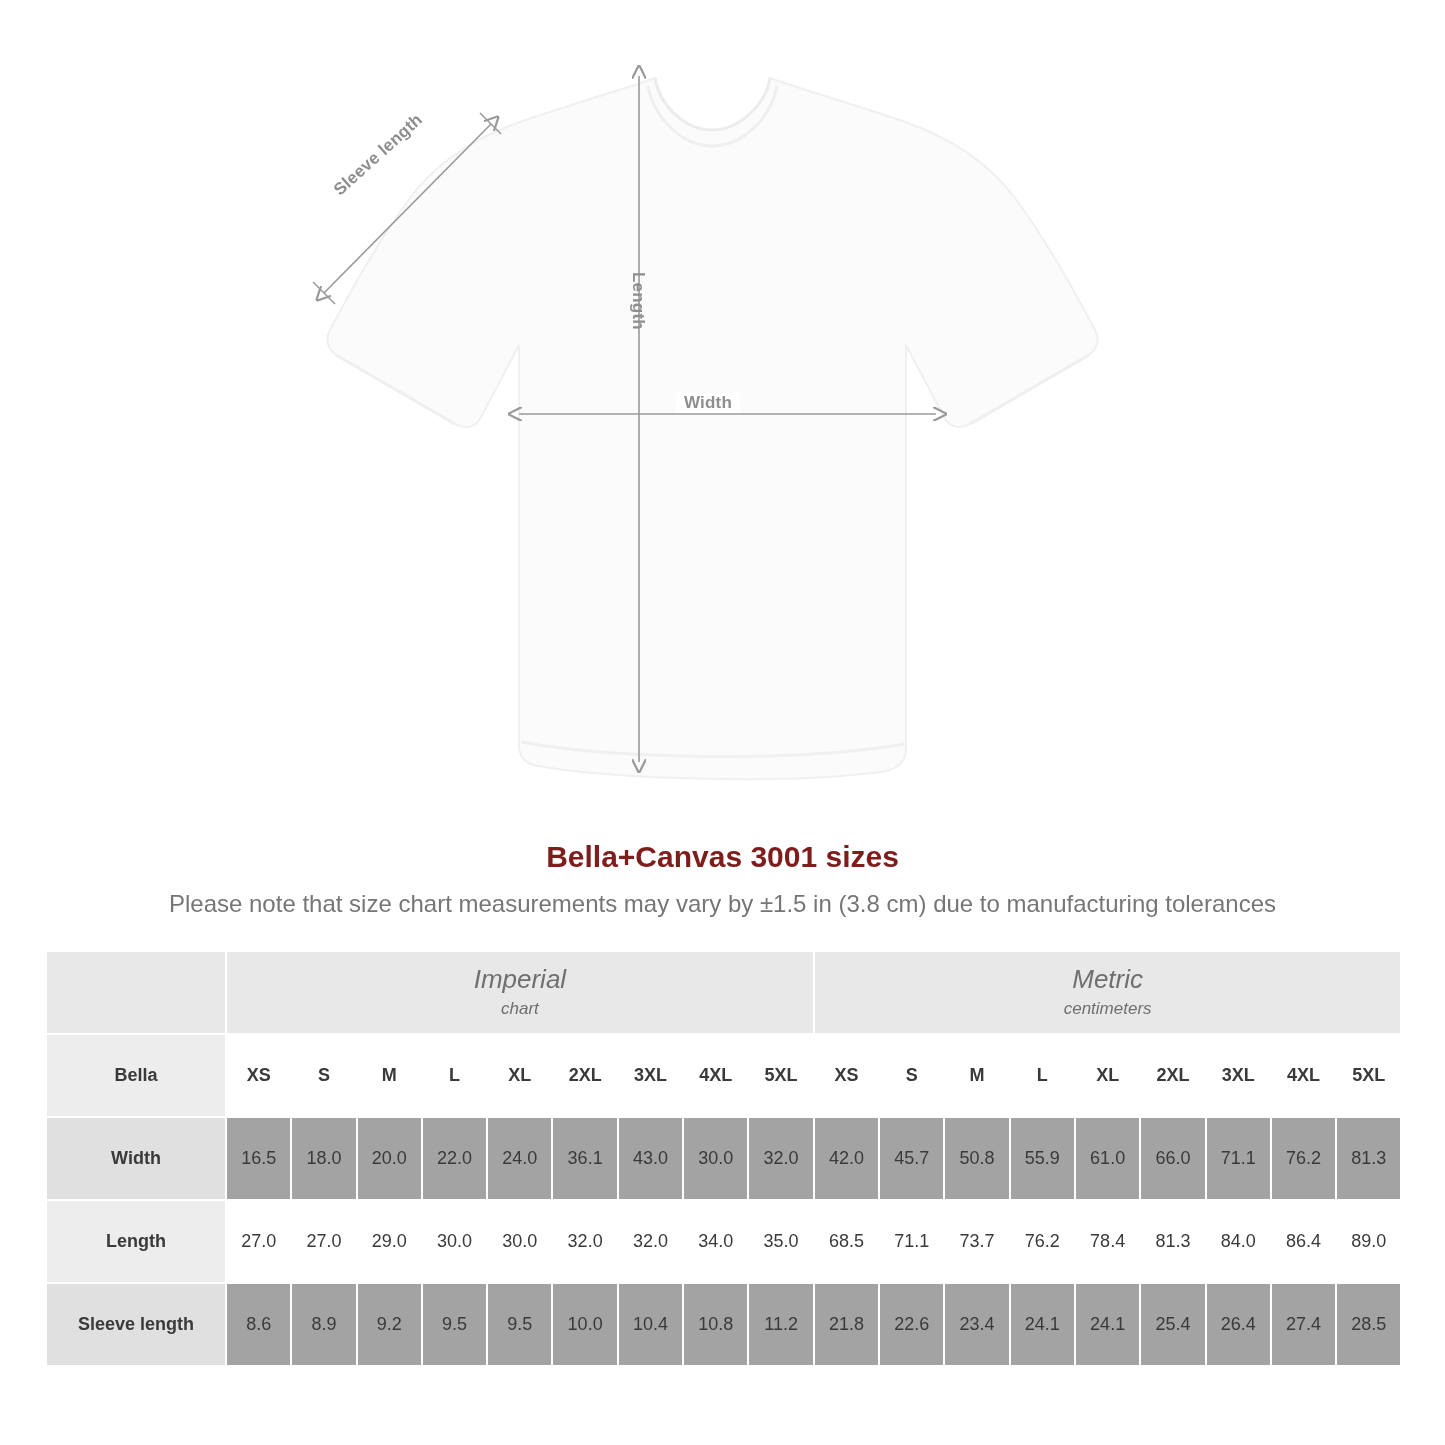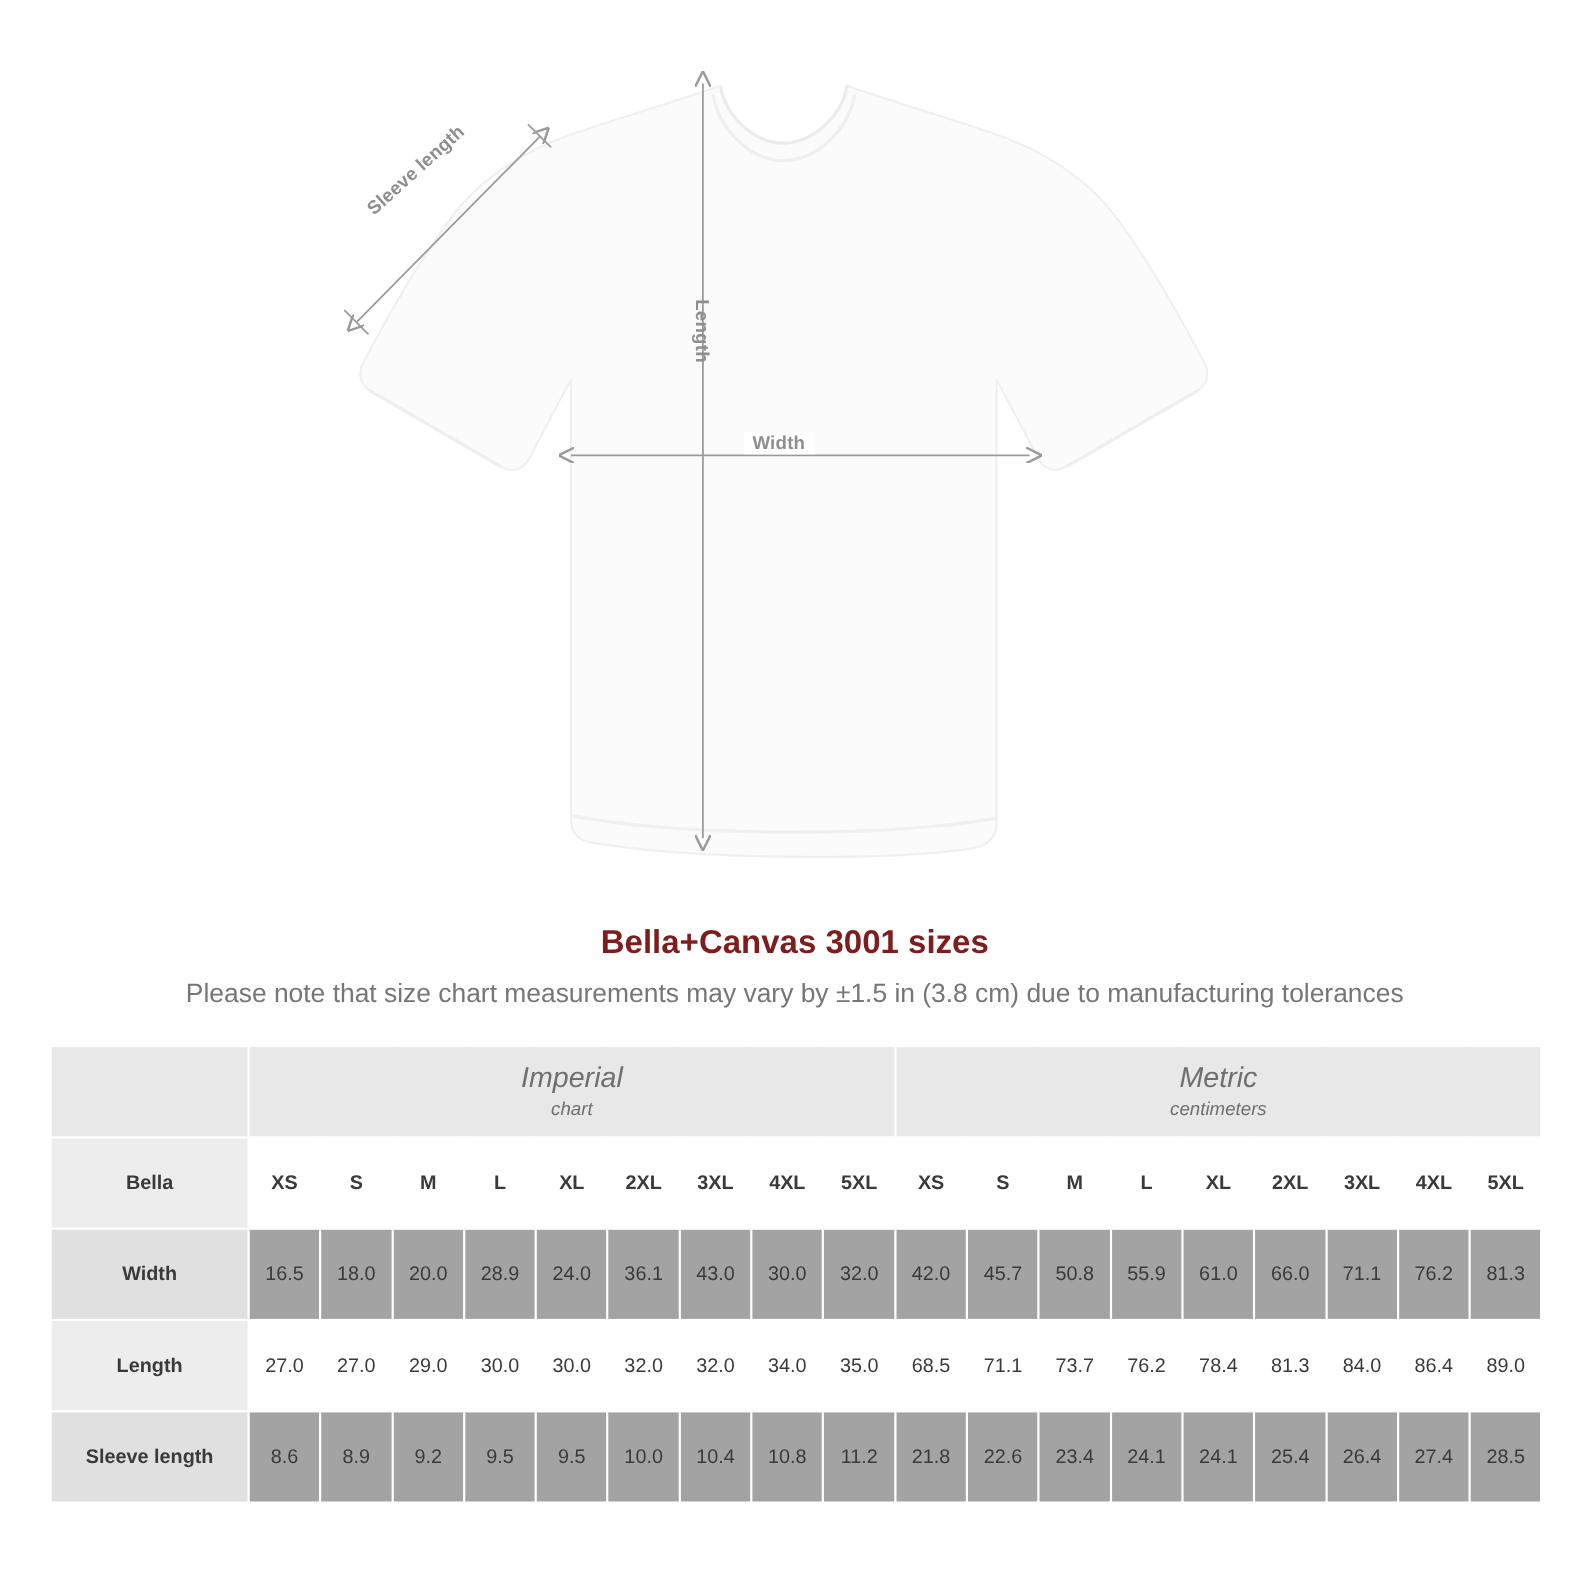--- a/index.html
+++ b/index.html
@@ -235,21 +235,21 @@
           <td class="sz-head cell">3XL</td>
           <td class="sz-head cell">4XL</td>
           <td class="sz-head cell">5XL</td>
         </tr>
 
         <tr class="row-odd">
           <td class="row-head">Width</td>
           <td class="cell">16.5</td>
           <td class="cell">18.0</td>
           <td class="cell">20.0</td>
-          <td class="cell">28.9</td>
+          <td class="cell">22.0</td>
           <td class="cell">24.0</td>
           <td class="cell">36.1</td>
           <td class="cell">43.0</td>
           <td class="cell">30.0</td>
           <td class="cell">32.0</td>
           <td class="cell">42.0</td>
           <td class="cell">45.7</td>
           <td class="cell">50.8</td>
           <td class="cell">55.9</td>
           <td class="cell">61.0</td>

